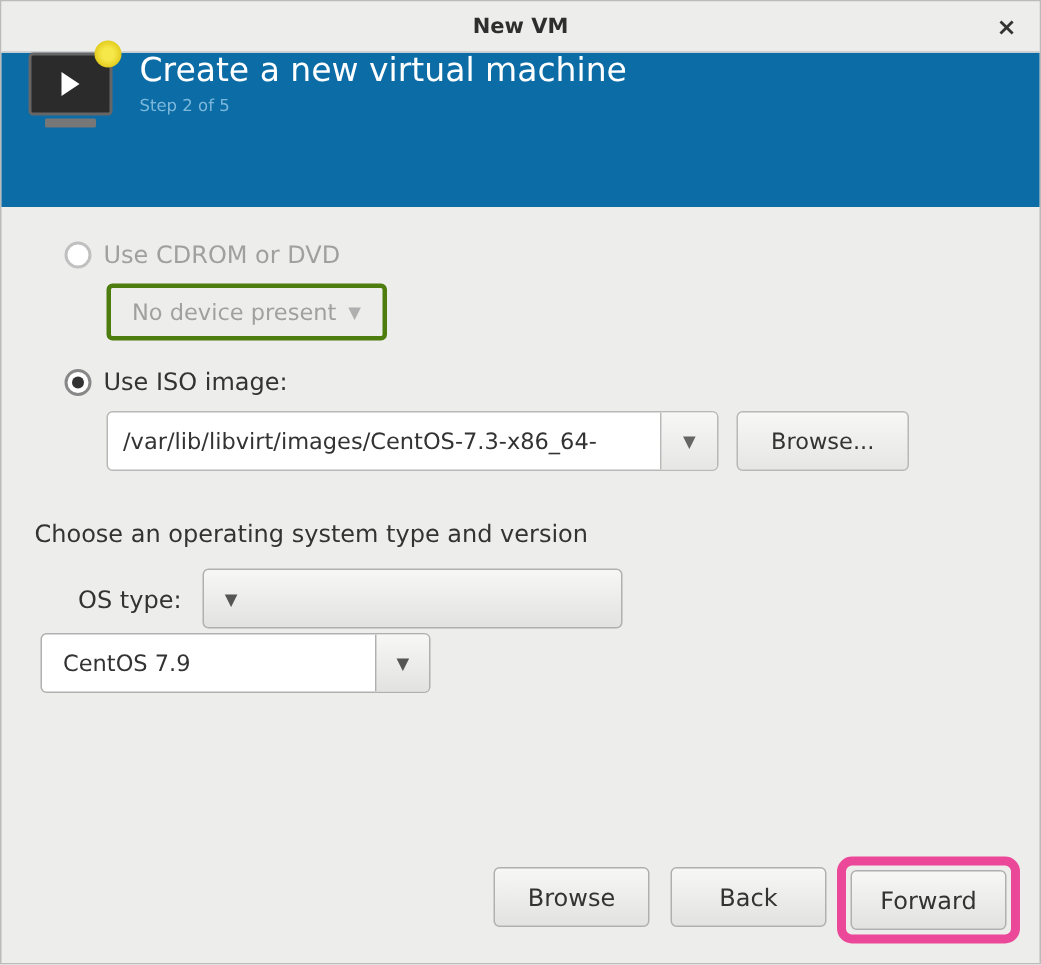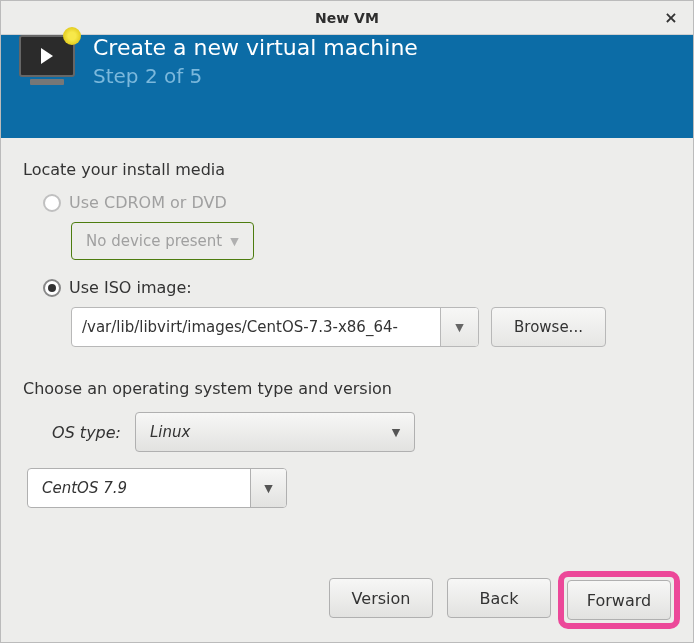--- a/index.html
+++ b/index.html
@@ -101,21 +101,21 @@
       flex-direction: column;
       gap: 4px;
     }
     .header-title {
       color: #fff;
       font-size: 22px;
       font-weight: 400;
     }
     .header-step {
       color: #7bb8dc;
-      font-size: 20px;
+      font-size: 11px;
     }
     .content {
       flex: 1;
       padding: 22px 22px 10px 22px;
       color: #333;
     }
     .label-heading {
       font-size: 16px;
       color: #333;
       margin-bottom: 14px;
@@ -156,21 +156,21 @@
     }
     .indent-control {
       margin-left: 28px;
       margin-top: 8px;
       margin-bottom: 18px;
     }
     .combo-disabled {
       display: inline-flex;
       align-items: center;
       background: #ededeb;
-      border: 1px solid #4d7c0f;
+      border: 3px solid #4d7c0f;
       border-radius: 4px;
       height: 38px;
       padding: 0 14px;
       color: #a0a0a0;
       font-size: 15px;
       gap: 8px;
     }
     .combo-disabled .chevron {
       font-size: 11px;
       color: #b0b0b0;
@@ -219,25 +219,24 @@
       color: #333;
       display: flex;
       align-items: center;
     }
     .os-section {
       margin-top: 32px;
     }
     .os-grid {
       display: grid;
       grid-template-columns: 108px 280px;
-      row-gap: 16px;
+      row-gap: 3px;
       align-items: center;
       margin-top: 14px;
       margin-left: 4px;
-      font-style: italic;
     }
     .os-label {
       font-size: 16px;
       color: #333;
       text-align: right;
       padding-right: 14px;
     }
     .os-combo {
       display: flex;
       background: linear-gradient(#f7f7f6, #e2e2e0);
@@ -314,21 +313,20 @@
       <div class="star"></div>
     </div>
     <div class="header-text">
       <div class="header-title">Create a new virtual machine</div>
       <div class="header-step">Step 2 of 5</div>
     </div>
   </div>
 
   <div class="content">
 
-    <div class="label-heading">Locate your install media</div>
 
     <div class="radio-group">
 
       <div class="radio-row disabled">
         <span class="radio-circle"></span>
         <span>Use CDROM or DVD</span>
       </div>
       <div class="indent-control">
         <div class="combo-disabled">
           <span>No device present</span>
@@ -351,34 +349,33 @@
       </div>
 
     </div>
 
     <div class="os-section">
       <div class="label-heading">Choose an operating system type and version</div>
 
       <div class="os-grid">
         <div class="os-label">OS type:</div>
         <div class="os-combo">
-          <span class="combo-text">Linux</span>
           <span class="combo-arrow">▼</span>
         </div>
 
         <div class="os-combo version">
           <span class="combo-text">CentOS 7.9</span>
           <span class="combo-arrow">▼</span>
         </div>
       </div>
     </div>
 
   </div>
 
   <div class="footer">
-    <div class="btn">Version</div>
+    <div class="btn">Browse</div>
     <div class="btn">Back</div>
     <div class="forward-highlight">
       <div class="btn">Forward</div>
     </div>
   </div>
 
 </div>
 
 </body></html>

